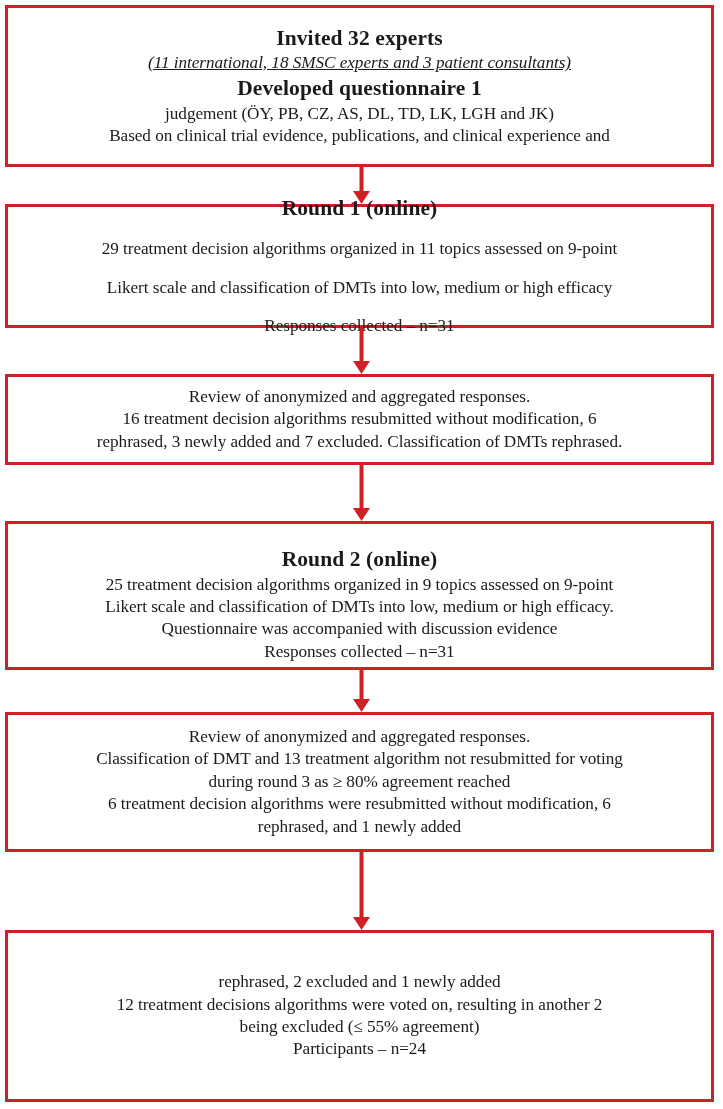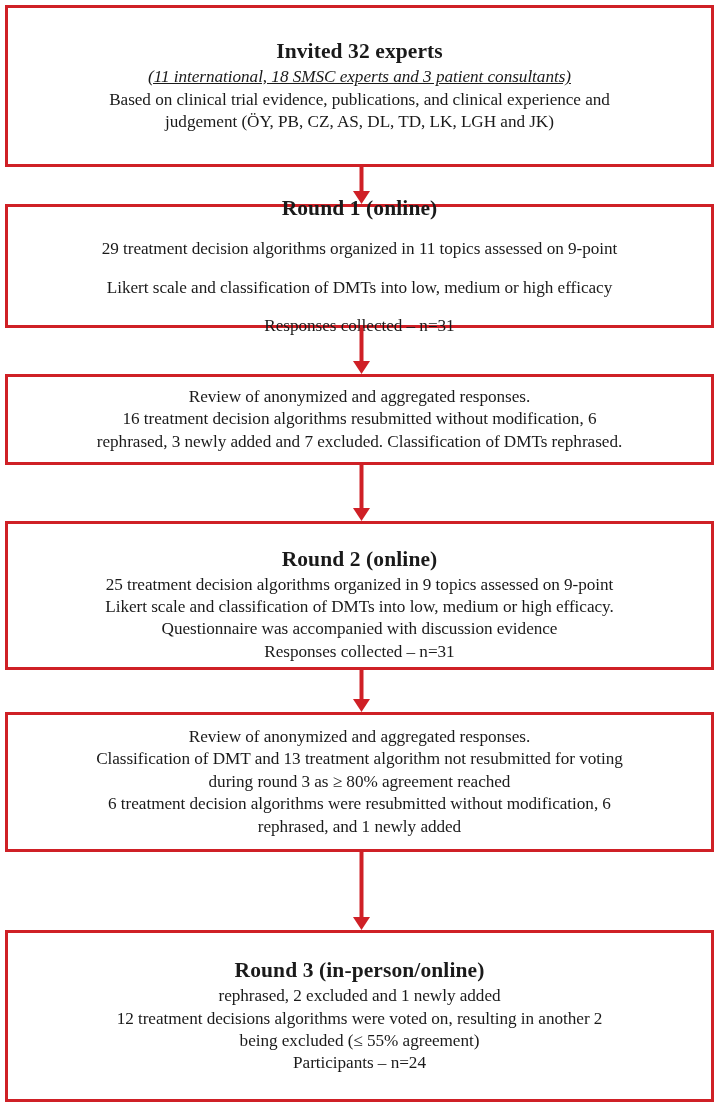--- a/index.html
+++ b/index.html
@@ -69,22 +69,23 @@
   }
 </style>
 </head>
 <body>
 
 <div id="flowchart">
 
   <div class="node" style="top:5px; height:162px;">
     <div class="line title">Invited 32 experts</div>
     <div class="line italic">(11 international, 18 SMSC experts and 3 patient consultants)</div>
+    <div class="line title">Developed questionnaire 1</div>
+    <div class="line">judgement (ÖY, PB, CZ, AS, DL, TD, LK, LGH and JK)</div>
     <div class="line">Based on clinical trial evidence, publications, and clinical experience and</div>
-    <div class="line">judgement (ÖY, PB, CZ, AS, DL, TD, LK, LGH and JK)</div>
   </div>
 
   <div class="connector" style="top:167px; height:37px;">
     <svg width="723" height="37" viewBox="0 0 723 37">
       <line x1="361.5" y1="0" x2="361.5" y2="26" stroke="#cf2026" stroke-width="4"></line>
       <polygon points="353,24 370,24 361.5,37" fill="#cf2026"></polygon>
     </svg>
   </div>
 
   <div class="node" style="top:204px; height:124px;gap:16px;">
@@ -138,20 +139,19 @@
   </div>
 
   <div class="connector" style="top:852px; height:78px;">
     <svg width="723" height="78" viewBox="0 0 723 78">
       <line x1="361.5" y1="0" x2="361.5" y2="67" stroke="#cf2026" stroke-width="4"></line>
       <polygon points="353,65 370,65 361.5,78" fill="#cf2026"></polygon>
     </svg>
   </div>
 
   <div class="node" style="top:930px; height:172px;">
-    <div class="line title">Round 3 (in-person/online)</div>
     <div class="line">rephrased, 2 excluded and 1 newly added</div>
     <div class="line">12 treatment decisions algorithms were voted on, resulting in another 2</div>
     <div class="line">being excluded (≤ 55% agreement)</div>
     <div class="line">Participants – n=24</div>
   </div>
 
 </div>
 
 </body></html>

